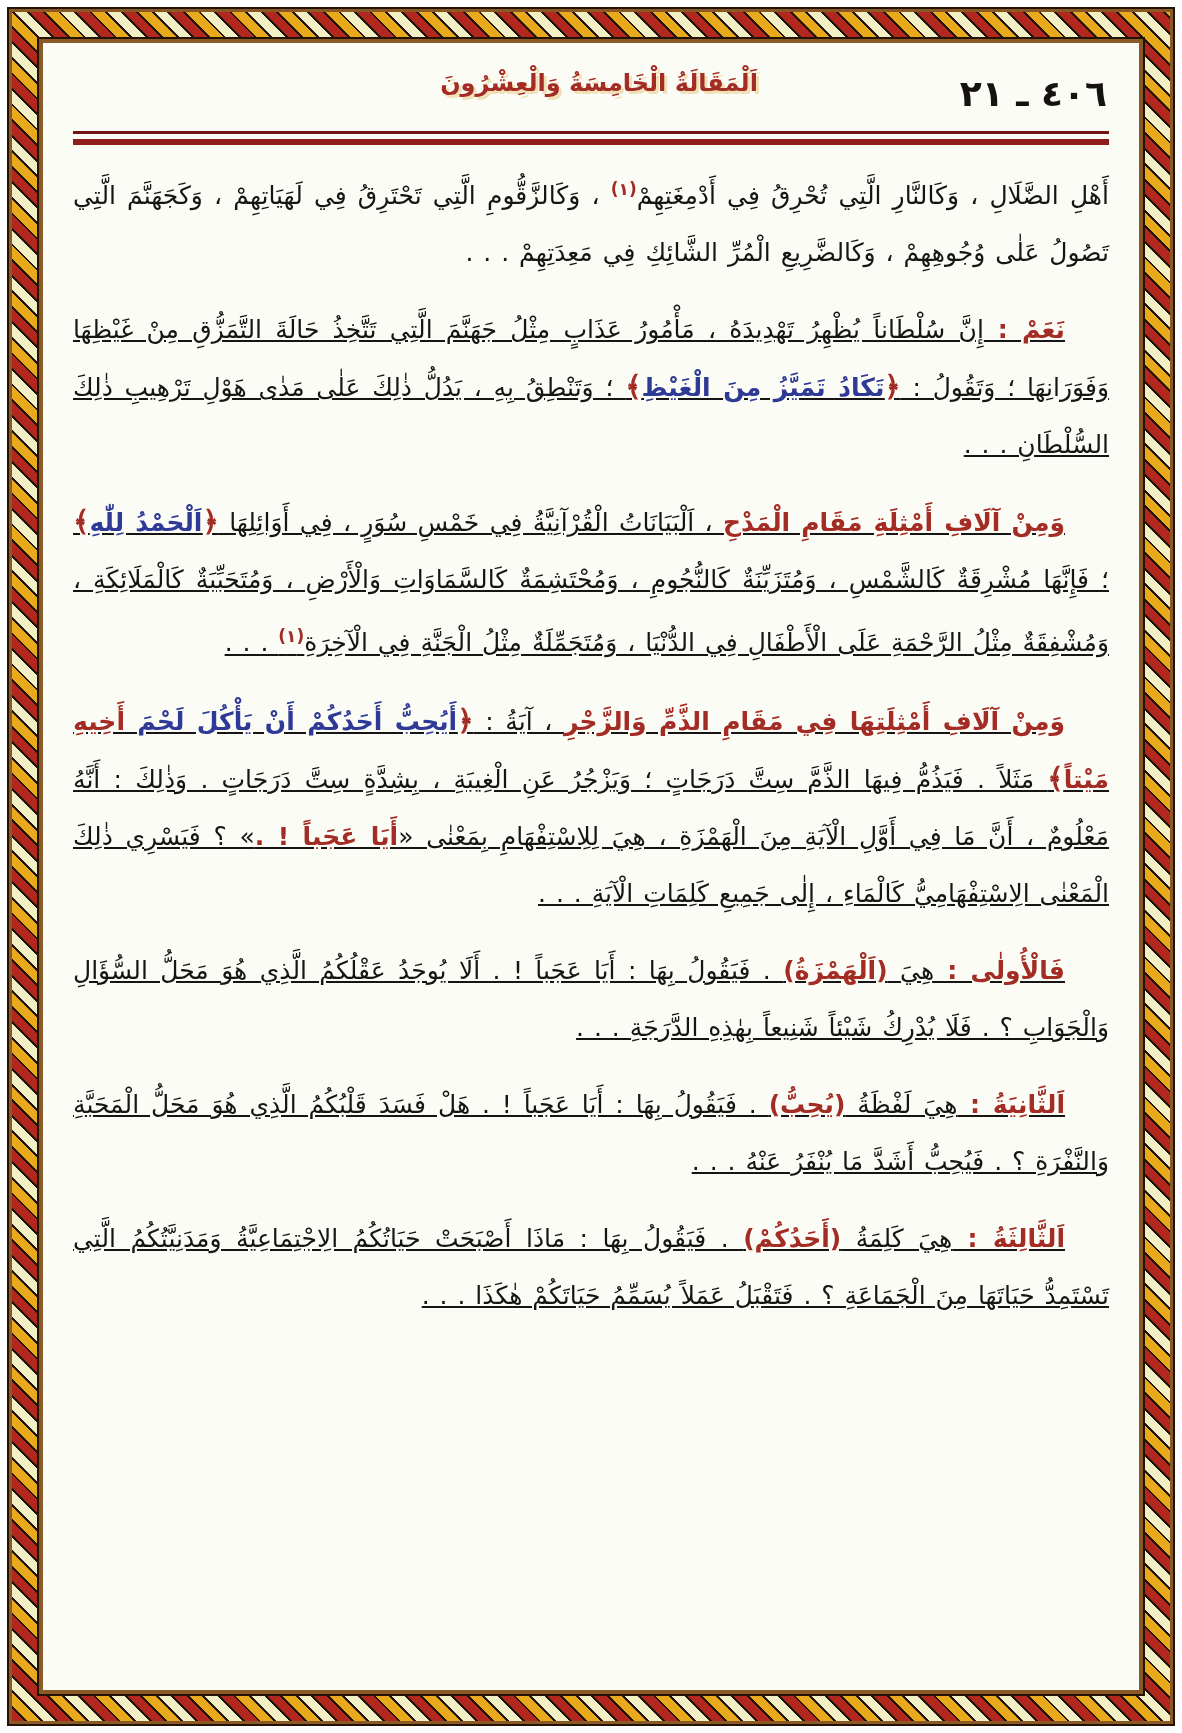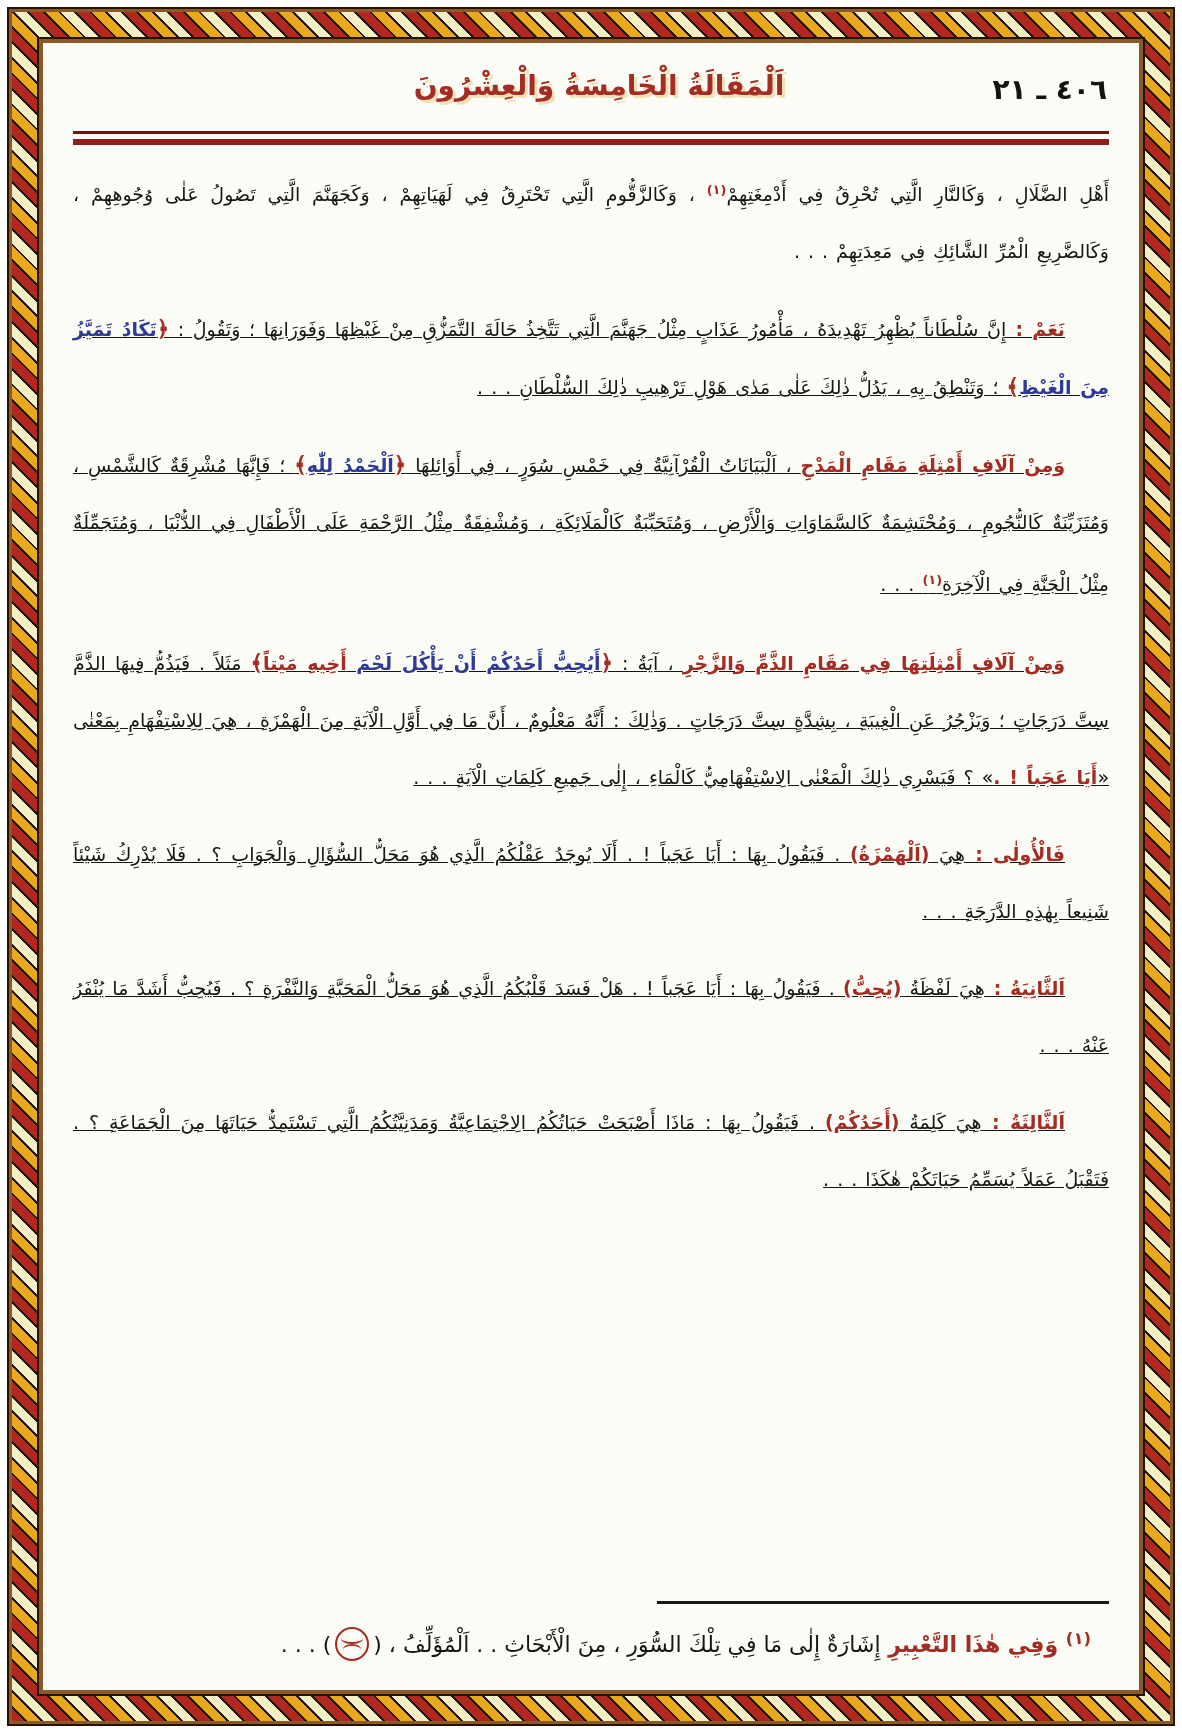--- a/index.html
+++ b/index.html
@@ -14,27 +14,27 @@
     background:repeating-linear-gradient(45deg,
       #B3281E 0 9px,#20130A 9px 11px,#E8A91C 11px 20px,#20130A 20px 22px,
       #F3EFC5 22px 31px,#20130A 31px 33px);
     padding:27px;}
   .inner{height:100%;box-sizing:border-box;border:4px solid var(--border-brown);
     outline:2px solid #241205;background:var(--paper);
     padding:18px 30px 22px 30px;direction:rtl;overflow:hidden;
     display:flex;flex-direction:column;}
   
   .hdr{position:relative;height:64px;flex:0 0 auto;}
-  .page-num{position:absolute;right:2px;top:12px;font-size:28px;font-weight:bold;color:#151210;letter-spacing:2px;}
+  .page-num{position:absolute;right:2px;top:12px;font-size:36px;font-weight:bold;color:#151210;letter-spacing:2px;}
   .page-title{position:absolute;left:16px;right:0;text-align:center;top:8px;
-    font-size:28px;font-weight:bold;color:var(--accent);
+    font-size:24px;font-weight:bold;color:var(--accent);
     text-shadow:3px 3px 0 rgba(224,186,90,.40);}
   .header-rule{flex:0 0 auto;height:5px;border-top:3px solid #6F1513;border-bottom:6px solid var(--rule-maroon);margin:6px 0 16px 0;}
   
-  .body-text{flex:0 1 auto;font-size:19px;line-height:57px;text-align:justify;color:var(--ink);word-spacing:2px;}
+  .body-text{flex:0 1 auto;font-size:25px;line-height:57px;text-align:justify;color:var(--ink);word-spacing:2px;}
   .para{margin:0;}
   .para + .para{margin-top:20px;text-decoration:underline;}
   .para.indent{text-indent:44px;}
   .seg-black{color:var(--ink);}
   .seg-red{color:var(--accent);font-weight:bold;}
   .seg-blue{color:var(--quote-blue);font-weight:bold;}
   .seg-bracket{color:var(--accent);font-weight:bold;font-size:1.12em;}
   .seg-fnref{color:var(--accent);font-weight:bold;font-size:0.68em;vertical-align:super;}
   
   .footnote-area{margin-top:auto;flex:0 0 auto;padding-bottom:2px;}
@@ -65,20 +65,16 @@
       <div class="body-text">
           <p class="para"><span class="seg-black">أَهْلِ الضَّلَالِ ، وَكَالنَّارِ الَّتِي تُحْرِقُ فِي أَدْمِغَتِهِمْ</span><span class="seg-fnref">(١)</span><span class="seg-black"> ، وَكَالزَّقُّومِ الَّتِي تَحْتَرِقُ فِي لَهَيَاتِهِمْ ، وَكَجَهَنَّمَ الَّتِي تَصُولُ عَلٰى وُجُوهِهِمْ ، وَكَالضَّرِيعِ الْمُرِّ الشَّائِكِ فِي مَعِدَتِهِمْ . . .</span></p>
           <p class="para indent"><span class="seg-red">نَعَمْ : </span><span class="seg-black">إِنَّ سُلْطَاناً يُظْهِرُ تَهْدِيدَهُ ، مَأْمُورُ عَذَابٍ مِثْلُ جَهَنَّمَ الَّتِي تَتَّخِذُ حَالَةَ التَّمَزُّقِ مِنْ غَيْظِهَا وَفَوَرَانِهَا ؛ وَتَقُولُ : </span><span class="seg-bracket">﴿</span><span class="seg-blue">تَكَادُ تَمَيَّزُ مِنَ الْغَيْظِ</span><span class="seg-bracket">﴾</span><span class="seg-black"> ؛ وَتَنْطِقُ بِهِ ، يَدُلُّ ذٰلِكَ عَلٰى مَدٰى هَوْلِ تَرْهِيبِ ذٰلِكَ السُّلْطَانِ . . .</span></p>
           <p class="para indent"><span class="seg-red">وَمِنْ آلَافِ أَمْثِلَةِ مَقَامِ الْمَدْحِ</span><span class="seg-black"> ، اَلْبَيَانَاتُ الْقُرْآنِيَّةُ فِي خَمْسِ سُوَرٍ ، فِي أَوَائِلِهَا </span><span class="seg-bracket">﴿</span><span class="seg-blue">اَلْحَمْدُ لِلّٰهِ</span><span class="seg-bracket">﴾</span><span class="seg-black"> ؛ فَإِنَّهَا مُشْرِقَةٌ كَالشَّمْسِ ، وَمُتَزَيِّنَةٌ كَالنُّجُومِ ، وَمُحْتَشِمَةٌ كَالسَّمَاوَاتِ وَالْأَرْضِ ، وَمُتَحَبِّبَةٌ كَالْمَلَائِكَةِ ، وَمُشْفِقَةٌ مِثْلُ الرَّحْمَةِ عَلَى الْأَطْفَالِ فِي الدُّنْيَا ، وَمُتَجَمِّلَةٌ مِثْلُ الْجَنَّةِ فِي الْآخِرَةِ</span><span class="seg-fnref">(١)</span><span class="seg-black"> . . .</span></p>
           <p class="para indent"><span class="seg-red">وَمِنْ آلَافِ أَمْثِلَتِهَا فِي مَقَامِ الذَّمِّ وَالزَّجْرِ</span><span class="seg-black"> ، آيَةُ : </span><span class="seg-bracket">﴿</span><span class="seg-blue">أَيُحِبُّ أَحَدُكُمْ أَنْ يَأْكُلَ لَحْمَ </span><span class="seg-red">أَخِيهِ مَيْتاً</span><span class="seg-bracket">﴾</span><span class="seg-black"> مَثَلاً . فَيَذُمُّ فِيهَا الذَّمَّ سِتَّ دَرَجَاتٍ ؛ وَيَزْجُرُ عَنِ الْغِيبَةِ ، بِشِدَّةٍ سِتَّ دَرَجَاتٍ . وَذٰلِكَ : أَنَّهُ مَعْلُومٌ ، أَنَّ مَا فِي أَوَّلِ الْآيَةِ مِنَ الْهَمْزَةِ ، هِيَ لِلِاسْتِفْهَامِ بِمَعْنٰى «</span><span class="seg-red">أَيَا عَجَباً ! .</span><span class="seg-black">» ؟ فَيَسْرِي ذٰلِكَ الْمَعْنٰى الِاسْتِفْهَامِيُّ كَالْمَاءِ ، إِلٰى جَمِيعِ كَلِمَاتِ الْآيَةِ . . .</span></p>
           <p class="para indent"><span class="seg-red">فَالْأُولٰى : </span><span class="seg-black">هِيَ </span><span class="seg-red">(اَلْهَمْزَةُ)</span><span class="seg-black"> . فَيَقُولُ بِهَا : أَيَا عَجَباً ! . أَلَا يُوجَدُ عَقْلُكُمُ الَّذِي هُوَ مَحَلُّ السُّؤَالِ وَالْجَوَابِ ؟ . فَلَا يُدْرِكُ شَيْئاً شَنِيعاً بِهٰذِهِ الدَّرَجَةِ . . .</span></p>
           <p class="para indent"><span class="seg-red">اَلثَّانِيَةُ : </span><span class="seg-black">هِيَ لَفْظَةُ </span><span class="seg-red">(يُحِبُّ)</span><span class="seg-black"> . فَيَقُولُ بِهَا : أَيَا عَجَباً ! . هَلْ فَسَدَ قَلْبُكُمُ الَّذِي هُوَ مَحَلُّ الْمَحَبَّةِ وَالنَّفْرَةِ ؟ . فَيُحِبُّ أَشَدَّ مَا يُنْفَرُ عَنْهُ . . .</span></p>
           <p class="para indent"><span class="seg-red">اَلثَّالِثَةُ : </span><span class="seg-black">هِيَ كَلِمَةُ </span><span class="seg-red">(أَحَدُكُمْ)</span><span class="seg-black"> . فَيَقُولُ بِهَا : مَاذَا أَصْبَحَتْ حَيَاتُكُمُ الِاجْتِمَاعِيَّةُ وَمَدَنِيَّتُكُمُ الَّتِي تَسْتَمِدُّ حَيَاتَهَا مِنَ الْجَمَاعَةِ ؟ . فَتَقْبَلُ عَمَلاً يُسَمِّمُ حَيَاتَكُمْ هٰكَذَا . . .</span></p>
         </div>
 
-      <div class="footnote-area">
-        <div class="footnote-sep"></div>
-        <div class="footnote-line"><span class="seg-fnref">(١)</span><span class="seg-red"> وَفِي هٰذَا التَّعْبِيرِ </span><span class="seg-black">إِشَارَةٌ إِلٰى مَا فِي تِلْكَ السُّوَرِ ، مِنَ الْأَبْحَاثِ . . اَلْمُؤَلِّفُ ، (</span><span class="seal-badge"></span><span class="seg-black">) . . .</span></div>
-      </div>
 
     </div>
   </div>
 </div>
 
 </body></html>

